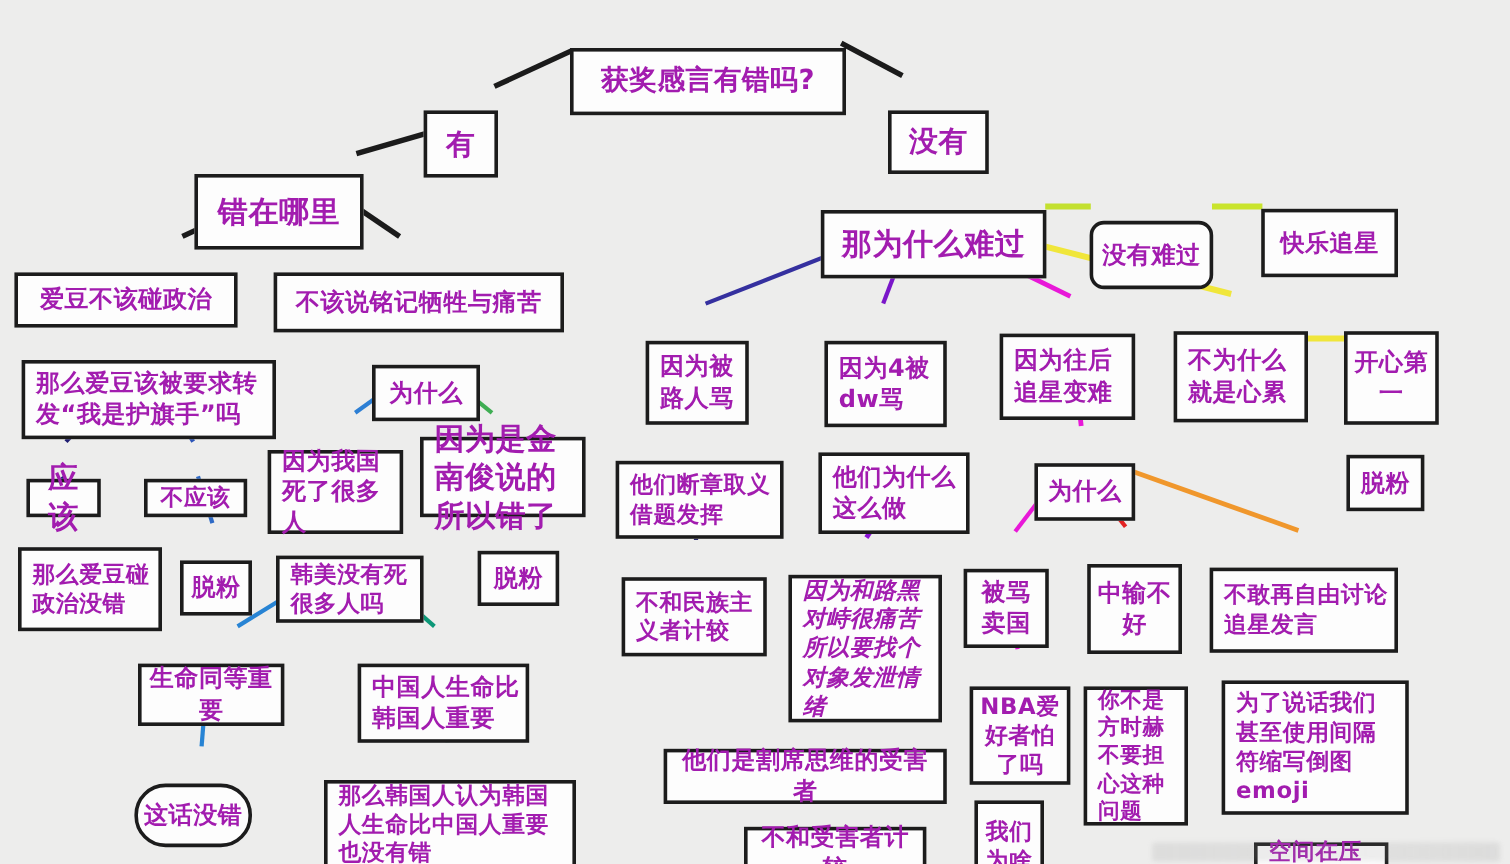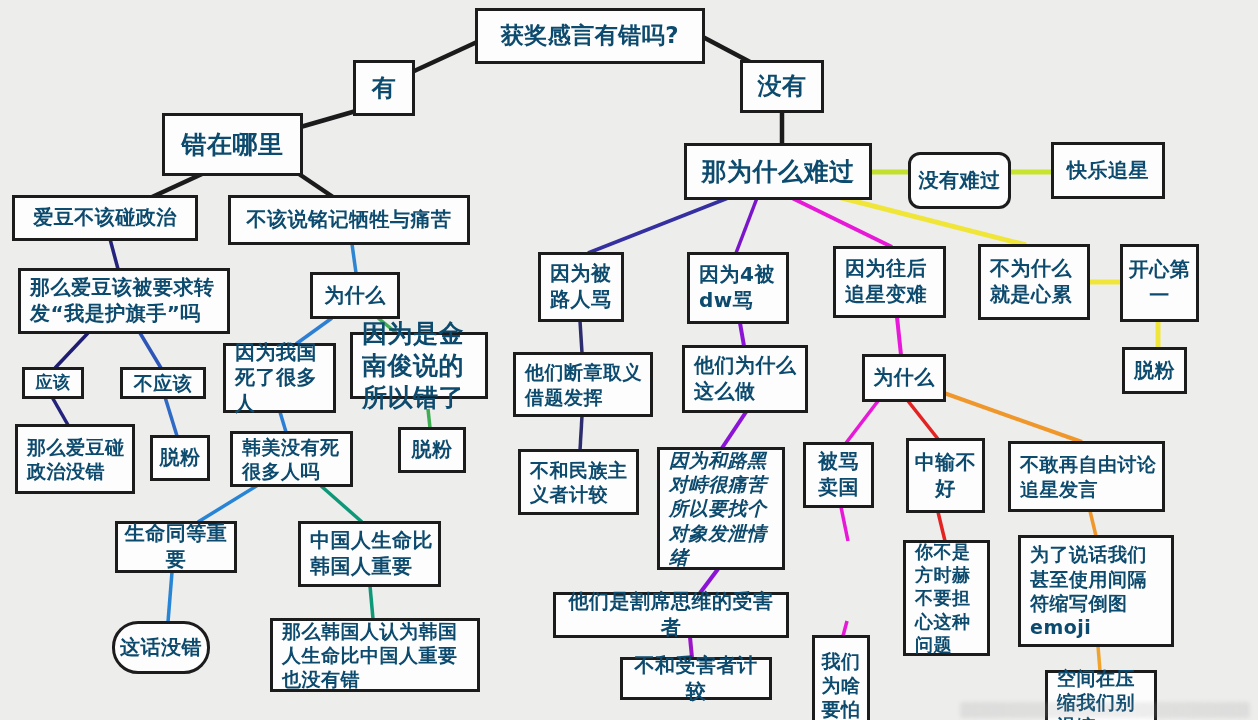--- a/index.html
+++ b/index.html
@@ -8,28 +8,29 @@
     background:#ededec;
     font-family:"DejaVu Sans","Liberation Sans",sans-serif;
   }
   .stage{position:relative;width:1258px;height:720px;}
   svg.edges{position:absolute;left:0;top:0;width:1258px;height:720px;}
   .node{
     position:absolute;
     box-sizing:border-box;
     background:#fdfdfd;
     border:3px solid #1c1c1c;
-    color:#0c4a6e;
+    color:#a21caf;
     font-weight:700;
     font-size:20px;
     line-height:1.28;
     display:flex;align-items:center;justify-content:center;
     text-align:center;
     padding:12px 5px;
     letter-spacing:0.5px;
+    margin-top:32px;
   }
   .node.ml{justify-content:flex-start;text-align:left;padding-left:9px;}
   .node.ctr{text-align:center;padding-left:5px;}
   .watermark{
     position:absolute;right:8px;bottom:2px;width:290px;height:16px;
     background:linear-gradient(90deg,rgba(160,160,160,.35),rgba(150,150,150,.25) 60%,rgba(160,160,160,.35));
     filter:blur(2px);border-radius:3px;opacity:.6;
   }
 </style>
 </head>
@@ -89,21 +90,21 @@
   <div class="node" style="left:475px;top:8px;width:230px;height:56px;font-size:23px;">获奖感言有错吗?</div>
   <div class="node" style="left:353px;top:60px;width:62px;height:56px;font-size:24px;">有</div>
   <div class="node" style="left:740px;top:60px;width:84px;height:53px;font-size:24px;">没有</div>
   <div class="node" style="left:162px;top:113px;width:141px;height:63px;font-size:25px;">错在哪里</div>
 
   <div class="node" style="left:12px;top:195px;width:186px;height:46px;">爱豆不该碰政治</div>
   <div class="node" style="left:228px;top:195px;width:242px;height:50px;">不该说铭记牺牲与痛苦</div>
   <div class="node ml" style="left:18px;top:268px;width:212px;height:66px;">那么爱豆该被要求转发“我是护旗手”吗</div>
   <div class="node" style="left:310px;top:272px;width:90px;height:47px;">为什么</div>
 
-  <div class="node" style="left:22px;top:367px;width:62px;height:32px;font-size:17px;">应该</div>
+  <div class="node" style="left:22px;top:367px;width:62px;height:32px;font-size:25px;">应该</div>
   <div class="node" style="left:120px;top:367px;width:86px;height:32px;font-size:19px;">不应该</div>
   <div class="node ml" style="left:15px;top:424px;width:120px;height:70px;font-size:19px;">那么爱豆碰政治没错</div>
   <div class="node" style="left:150px;top:435px;width:60px;height:46px;">脱粉</div>
 
   <div class="node ml" style="left:223px;top:343px;width:113px;height:70px;">因为我国死了很多人</div>
   <div class="node ml" style="left:350px;top:332px;width:138px;height:67px;font-size:25px;">因为是金南俊说的所以错了</div>
   <div class="node" style="left:398px;top:427px;width:68px;height:46px;">脱粉</div>
   <div class="node ml" style="left:230px;top:431px;width:123px;height:56px;font-size:19px;">韩美没有死很多人吗</div>
 
   <div class="node" style="left:115px;top:521px;width:122px;height:52px;">生命同等重要</div>
@@ -126,20 +127,21 @@
   <div class="node" style="left:862px;top:354px;width:84px;height:48px;">为什么</div>
   <div class="node" style="left:1122px;top:347px;width:65px;height:47px;">脱粉</div>
 
   <div class="node ml" style="left:518px;top:449px;width:121px;height:66px;font-size:19px;">不和民族主义者计较</div>
   <div class="node ml" style="left:657px;top:447px;width:128px;height:123px;font-size:19px;font-style:italic;">因为和路黑对峙很痛苦所以要找个对象发泄情绪</div>
   <div class="node ctr" style="left:803px;top:442px;width:71px;height:66px;">被骂卖国</div>
   <div class="node ctr" style="left:906px;top:438px;width:79px;height:75px;">中输不好</div>
   <div class="node ml" style="left:1008px;top:441px;width:157px;height:71px;font-size:19px;">不敢再自由讨论追星发言</div>
 
   <div class="node" style="left:553px;top:592px;width:236px;height:46px;">他们是割席思维的受害者</div>
+  <div class="node ctr" style="left:808px;top:540px;width:84px;height:82px;font-size:19px;">NBA爱好者怕了吗</div>
   <div class="node ml" style="left:903px;top:540px;width:87px;height:116px;font-size:18px;">你不是方时赫不要担心这种问题</div>
   <div class="node ml" style="left:1018px;top:535px;width:156px;height:112px;font-size:19px;">为了说话我们甚至使用间隔符缩写倒图emoji</div>
 
   <div class="node" style="left:620px;top:657px;width:152px;height:43px;">不和受害者计较</div>
   <div class="node ctr" style="left:812px;top:635px;width:58px;height:100px;font-size:19px;">我们为啥要怕</div>
   <div class="node ml" style="left:1045px;top:670px;width:112px;height:64px;font-size:19px;">空间在压缩我们别退缩</div>
 
   <div class="watermark"></div>
 </div>
 

